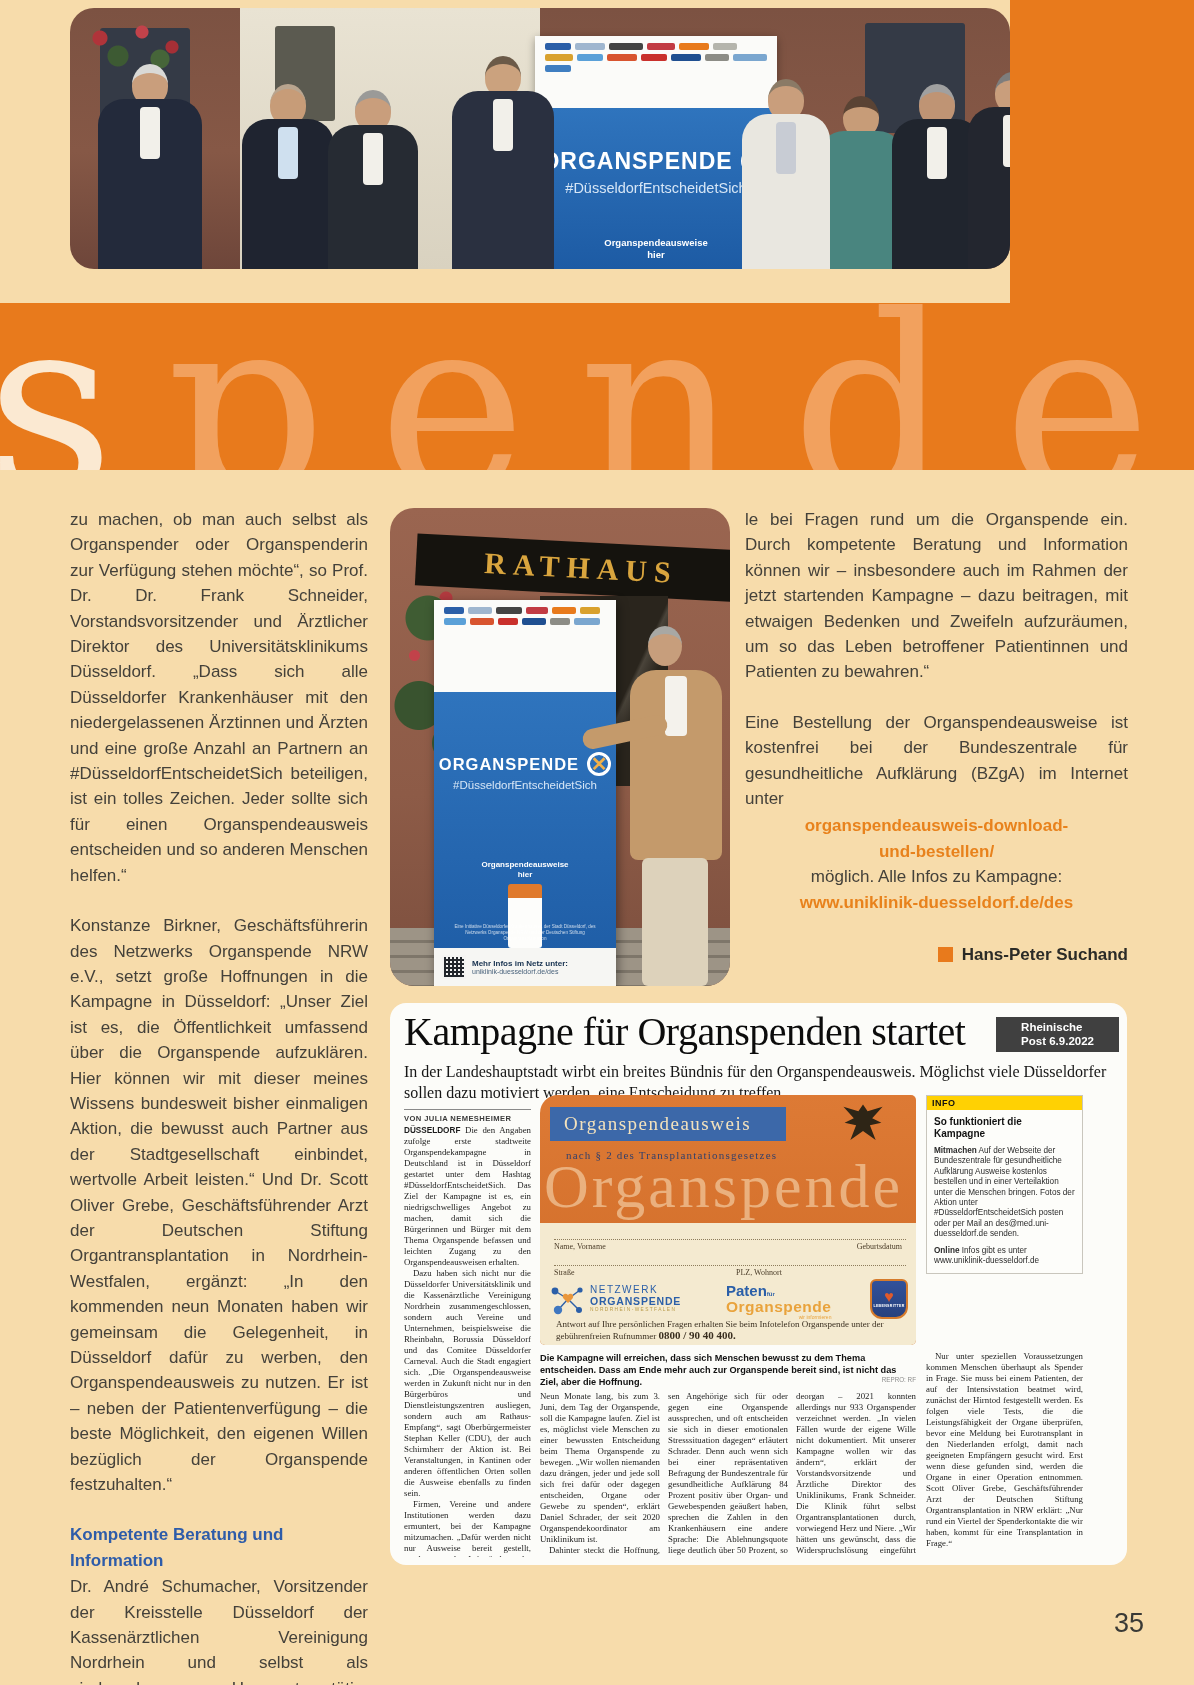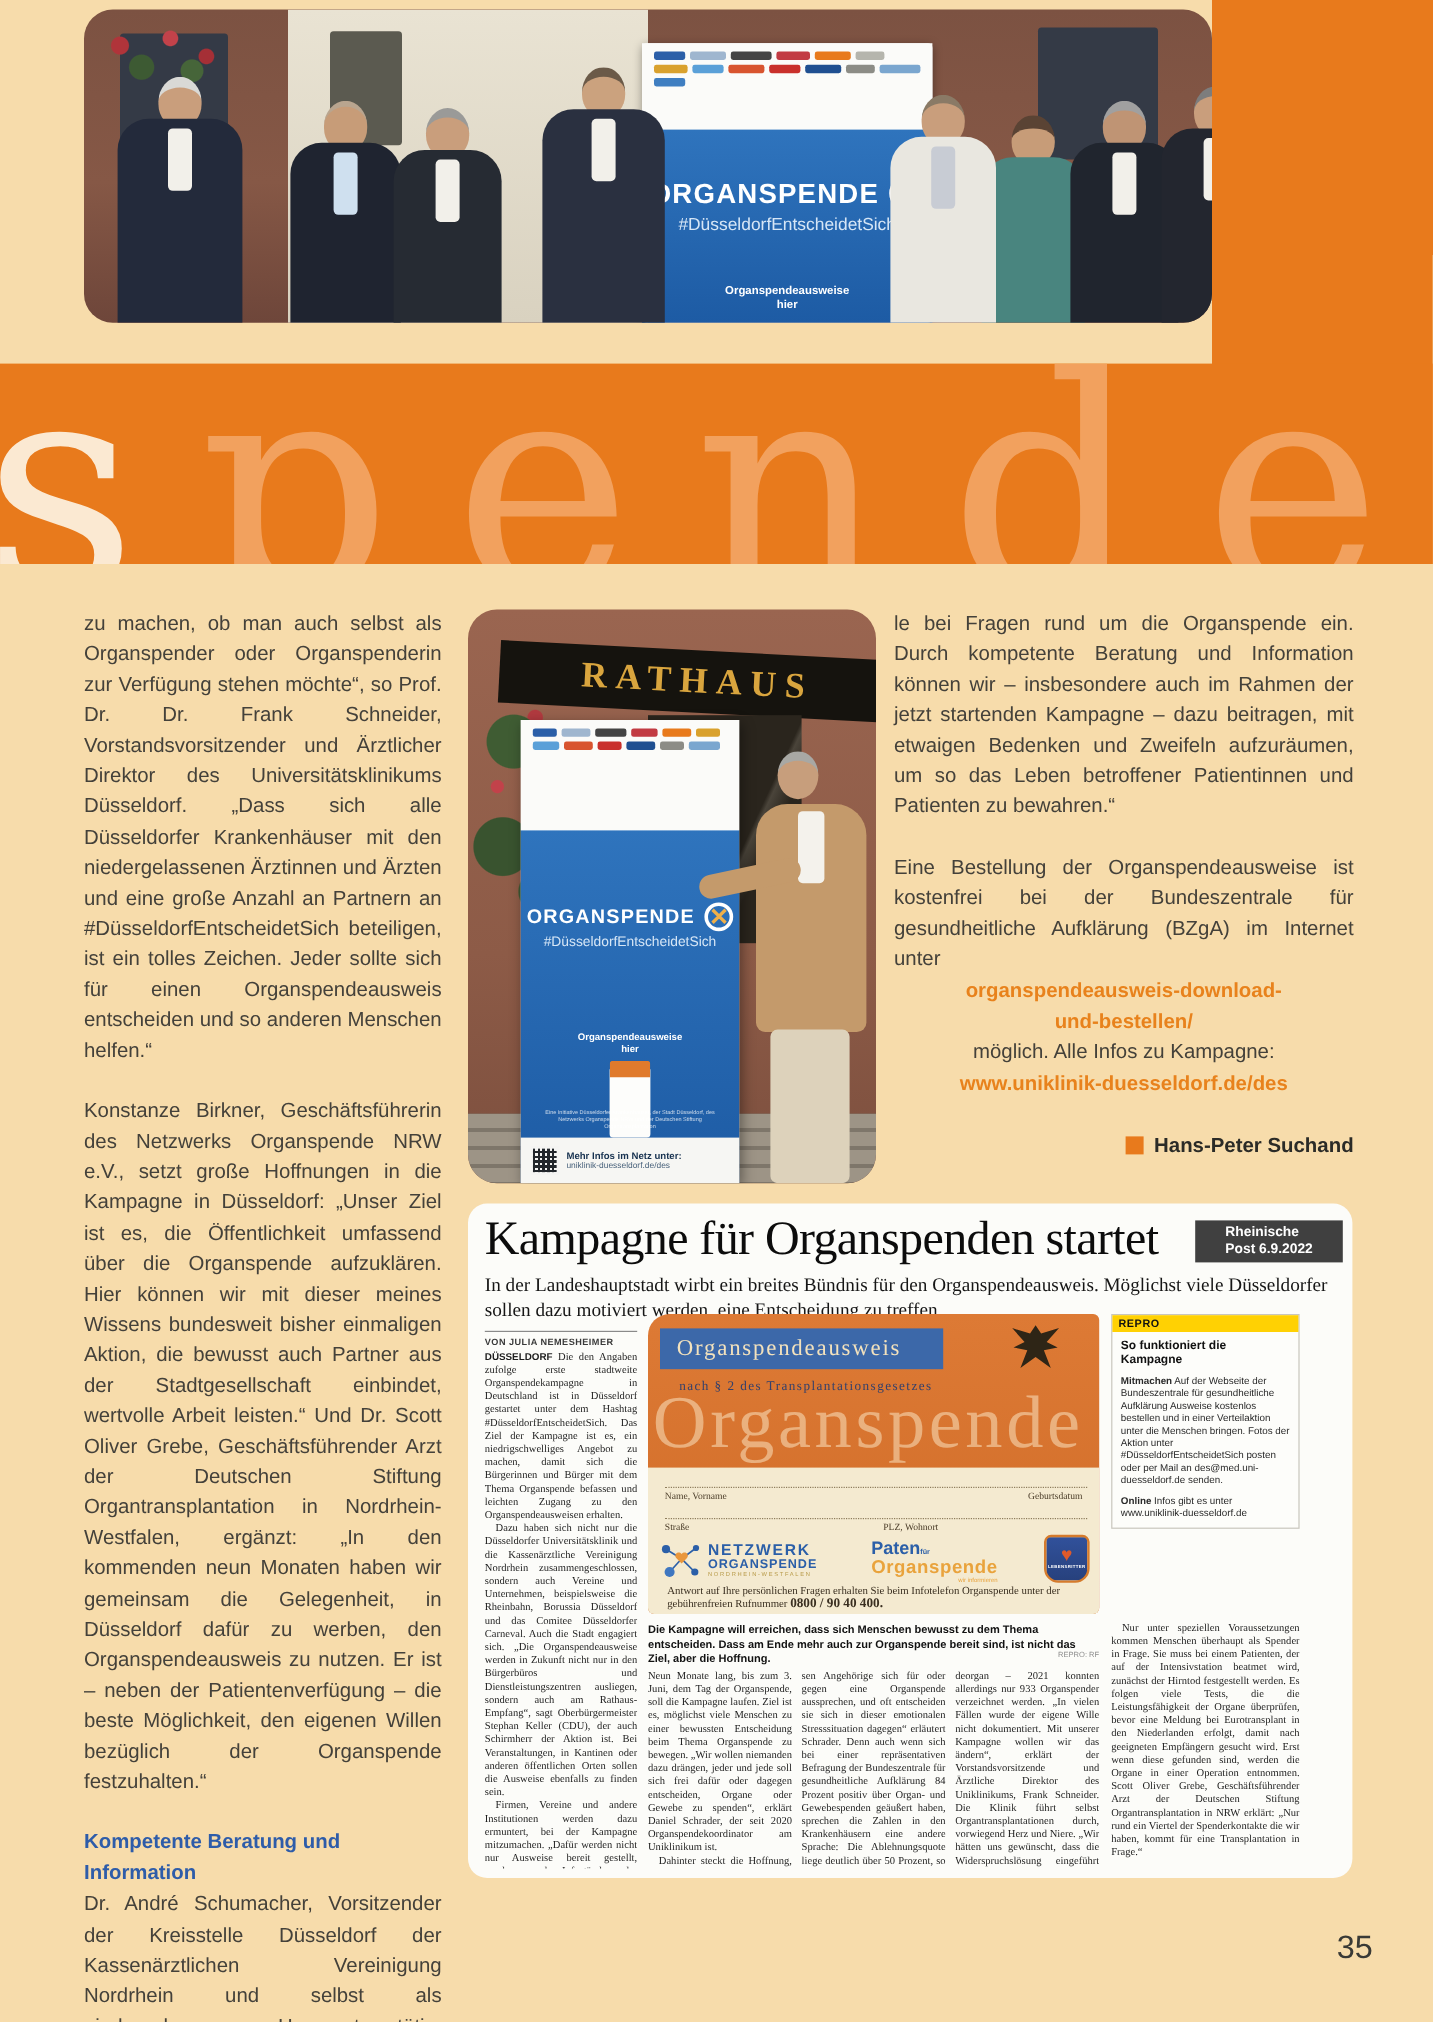--- a/index.html
+++ b/index.html
@@ -91,21 +91,21 @@
   .dcard { position:absolute; left:150px; top:92px; width:376px; height:250px; background:linear-gradient(180deg,#dd7a35,#d06c28); border-radius:18px 5px 5px 5px; overflow:hidden; }
   .dc-blueband { position:absolute; left:10px; top:12px; width:236px; height:34px; background:#3c68a9; display:flex; align-items:center; padding-left:14px; }
   .dc-title { font:19px "Liberation Serif", serif; color:#f3e2bd; letter-spacing:1.5px; }
   .dc-law { position:absolute; left:26px; top:54px; font:11px "Liberation Serif", serif; color:#34406b; letter-spacing:1.2px; }
   .dc-eagle { position:absolute; left:300px; top:6px; }
   .dc-watermark { position:absolute; left:4px; top:60px; font:62px/1 "Liberation Serif", serif; color:rgba(249,226,192,.55); letter-spacing:3px; white-space:nowrap; }
   .dc-lower { position:absolute; left:0; top:128px; width:100%; height:122px; background:#f4ead0; }
   .dc-dotline { position:absolute; left:14px; right:10px; border-bottom:1.4px dotted #8d7c5c; }
   .dc-label { position:absolute; font:8px "Liberation Serif", serif; color:#4a3c28; }
   .dc-netz { position:absolute; left:50px; top:62px; color:#2b5fa8; line-height:1.05; }
-  .dc-netz .l1 { font-weight:bold; font-size:13px; letter-spacing:1.5px; }
+  .dc-netz .l1 { font-weight:normal; font-size:10px; letter-spacing:1.5px; }
   .dc-netz .l2 { font-weight:bold; font-size:10.5px; letter-spacing:.8px; }
   .dc-netz .l3 { font-size:4.8px; color:#b89b4a; letter-spacing:1.4px; }
   .dc-molecule { position:absolute; left:10px; top:60px; }
   .dc-paten { position:absolute; left:186px; top:60px; line-height:1; }
   .dc-paten .p1 { color:#2b5fa8; font-weight:bold; font-size:15px; }
   .dc-paten .pf { color:#2b5fa8; font-size:6px; font-weight:bold; }
   .dc-paten .p2 { color:#e9a33c; font-weight:bold; font-size:15.5px; letter-spacing:.5px; }
   .dc-paten .p3 { color:#e9a33c; font-size:5px; text-align:right; }
   .dc-badge { position:absolute; left:330px; top:56px; width:38px; height:40px; background:linear-gradient(180deg,#31519b,#27417d); border:2px solid #d57b2c; border-radius:6px 6px 12px 12px; display:flex; flex-direction:column; align-items:center; justify-content:center; }
   .dc-badge .heart { color:#e05a2b; font-size:16px; line-height:14px; }
@@ -367,21 +367,21 @@
     </div>
     <div class="np-col" style="left:278px;top:388px;width:120px;height:166px;">
       <p>sen Angehörige sich für oder gegen eine Organspende aussprechen, und oft entscheiden sie sich in dieser emotionalen Stresssituation dagegen“ erläutert Schrader. Denn auch wenn sich bei einer repräsentativen Befragung der Bundeszentrale für gesundheitliche Aufklärung 84 Prozent positiv über Organ- und Gewebespenden geäußert haben, sprechen die Zahlen in den Krankenhäusern eine andere Sprache: Die Ablehnungsquote liege deutlich über 50 Prozent, so Schrader.</p>
 
     </div>
     <div class="np-col" style="left:406px;top:388px;width:120px;height:166px;">
       <p>deorgan – 2021 konnten allerdings nur 933 Organspender verzeichnet werden. „In vielen Fällen wurde der eigene Wille nicht dokumentiert. Mit unserer Kampagne wollen wir das ändern“, erklärt der Vorstandsvorsitzende und Ärztliche Direktor des Uniklinikums, Frank Schneider. Die Klinik führt selbst Organtransplantationen durch, vorwiegend Herz und Niere. „Wir hätten uns gewünscht, dass die Widerspruchslösung eingeführt worden wäre“ sagt Schneider bezogen auf die Abstimmung im Bundestag Anfang 2020. Dann wäre jeder automatisch Or-</p>
     </div>
 
     <div class="np-info">
-      <div class="npi-tab">REPRO</div>
+      <div class="npi-tab">INFO</div>
       <div class="npi-body">
         <div class="npi-title">So funktioniert die Kampagne</div>
         <div class="npi-p"><b>Mitmachen</b><span> Auf der Webseite der Bundeszentrale für gesundheitliche Aufklärung Ausweise kostenlos bestellen und in einer Verteilaktion unter die Menschen bringen. Fotos der Aktion unter #DüsseldorfEntscheidetSich posten oder per Mail an des@med.uni-duesseldorf.de senden.</span></div>
         <div class="npi-p" style="margin-bottom:0;"><b>Online</b><span> Infos gibt es unter www.uniklinik-duesseldorf.de</span></div>
       </div>
     </div>
 
     <div class="np-col" style="left:536px;top:348px;width:157px;height:206px;">
       <p class="ind">Nur unter speziellen Voraussetzungen kommen Menschen überhaupt als Spender in Frage. Sie muss bei einem Patienten, der auf der Intensivstation beatmet wird, zunächst der Hirntod festgestellt werden. Es folgen viele Tests, die die Leistungsfähigkeit der Organe überprüfen, bevor eine Meldung bei Eurotransplant in den Niederlanden erfolgt, damit nach geeigneten Empfängern gesucht wird. Erst wenn diese gefunden sind, werden die Organe in einer Operation entnommen. Scott Oliver Grebe, Geschäftsführender Arzt der Deutschen Stiftung Organtransplantation in NRW erklärt: „Nur rund ein Viertel der Spenderkontakte die wir haben, kommt für eine Transplantation in Frage.“</p>
     </div>

